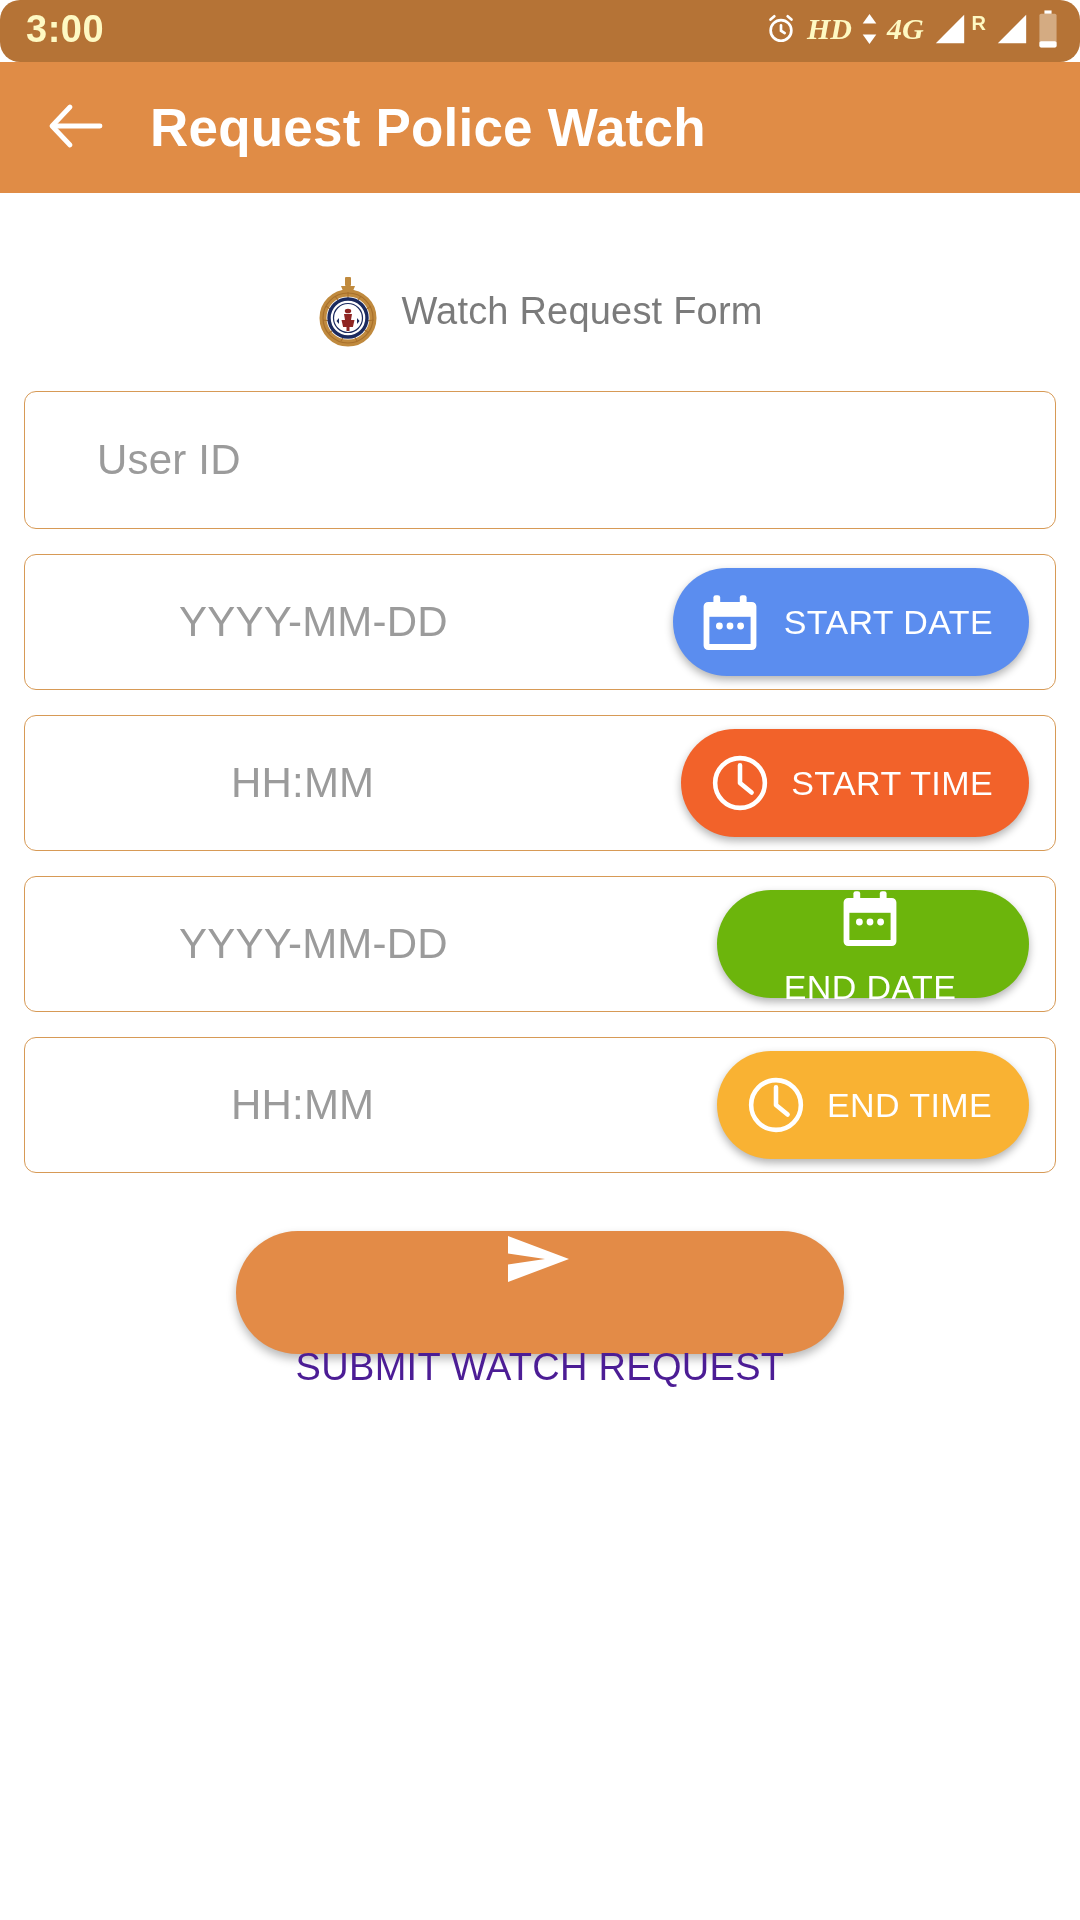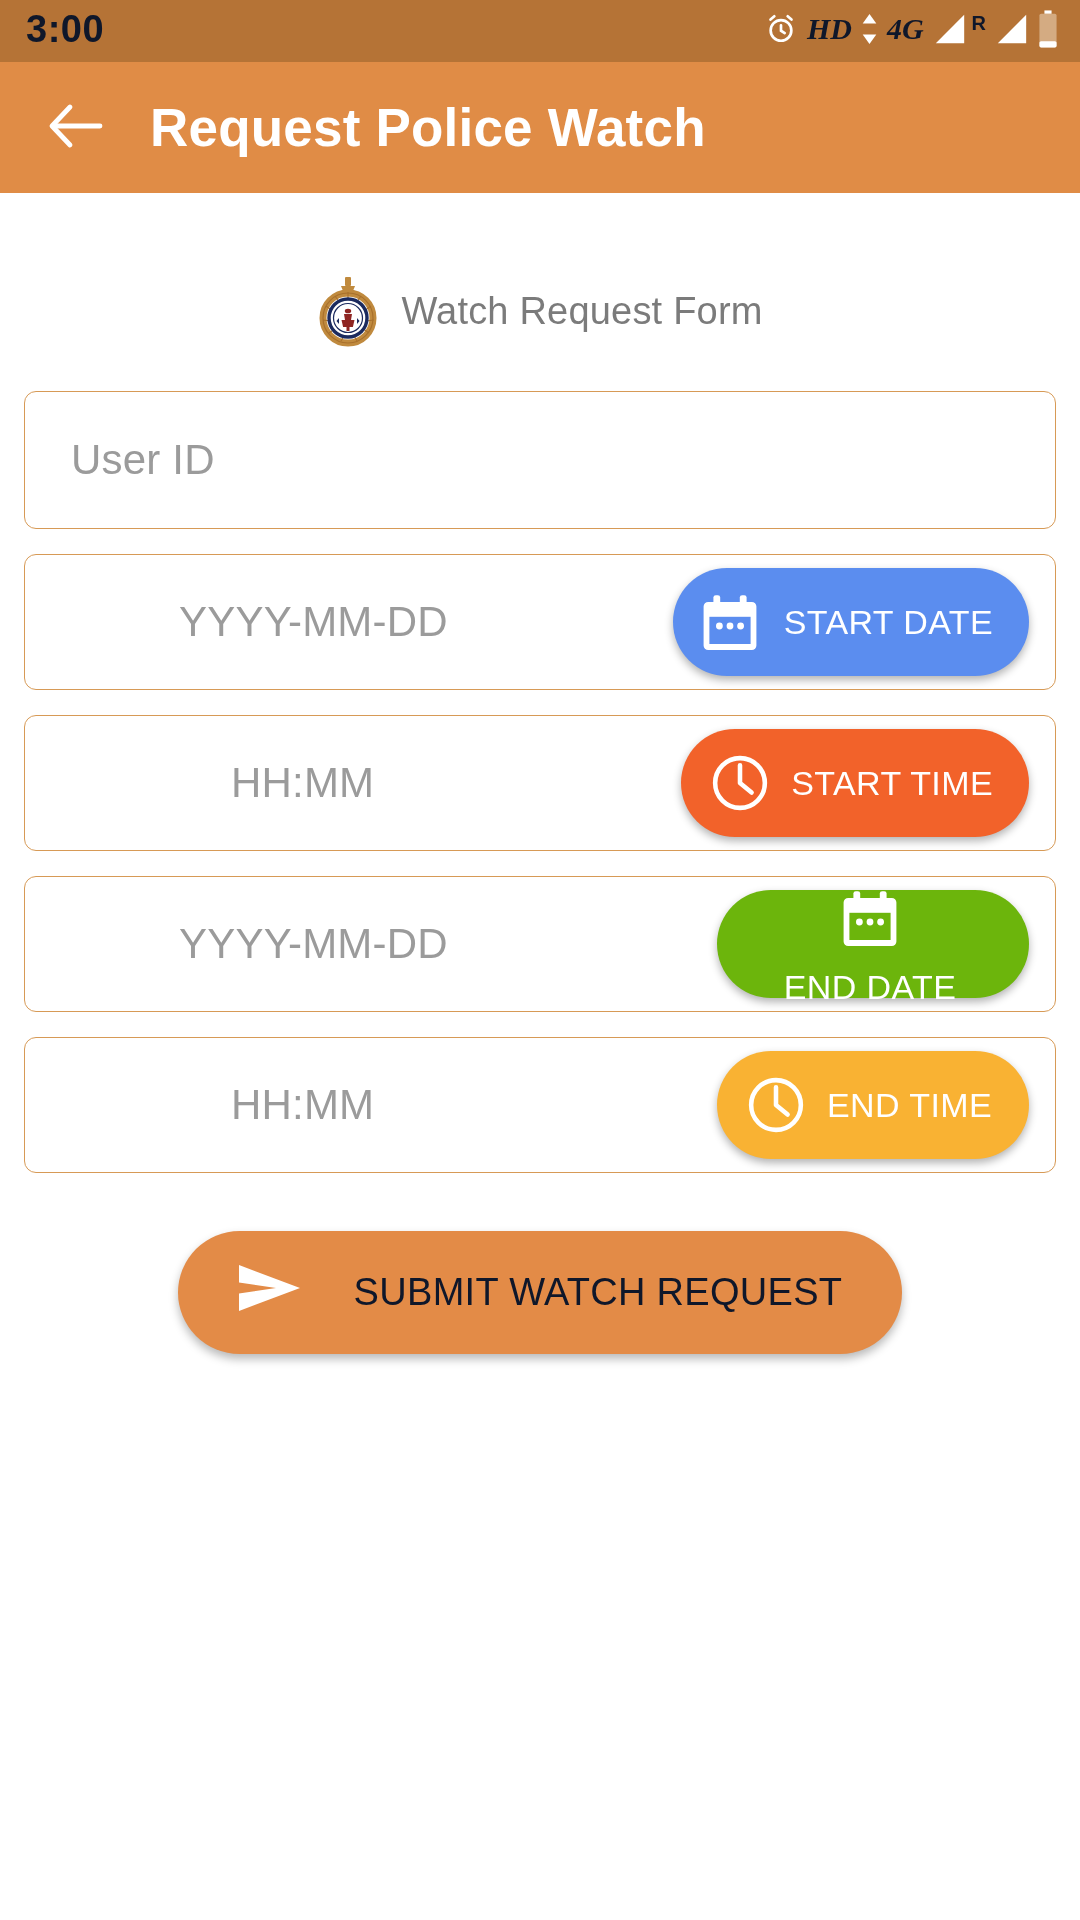--- a/index.html
+++ b/index.html
@@ -22,21 +22,22 @@
   }
 
   
   .status-bar {
     height: 62px;
     flex: 0 0 62px;
     background: #b57336;
     display: flex;
     align-items: center;
     padding: 0 22px 4px 26px;
-    color: #0f172a;
+    color: #fef9c3;
+    border-radius: 20px;
   }
   .status-time {
     font-size: 38px;
     font-weight: bold;
     letter-spacing: 0.5px;
     line-height: 1;
   }
   .status-right {
     margin-left: auto;
     display: flex;
@@ -146,21 +147,21 @@
   
   .field-card {
     border: 1.6px solid #d79a56;
     border-radius: 12px;
     background: #ffffff;
     position: relative;
     display: flex;
     align-items: center;
     margin-bottom: 25px;
   }
-  .field-card.plain { height: 138px; padding-left: 46px; }
+  .field-card.plain { height: 138px; padding-left: 72px; }
   .field-card.with-action {
     height: 136px;
     padding-left: 46px;
     padding-right: 26px;
     justify-content: space-between;
   }
   .placeholder {
     font-size: 42px;
     color: #9b9b9b;
     letter-spacing: 0.2px;
@@ -204,26 +205,27 @@
     margin-top: 58px;
   }
   .submit-btn {
     display: flex;
     align-items: center;
     gap: 50px;
     height: 123px;
     padding: 0 60px 0 60px;
     border-radius: 62px;
     background: #e38b47;
-    color: #0f172a;
+    color: #4c1d95;
     font-size: 38px;
     letter-spacing: 0.3px;
     box-shadow: 0 5px 10px rgba(0,0,0,0.28);
     cursor: pointer;
     white-space: nowrap;
+    flex-direction: column;
   }
 </style>
 </head>
 <body>
 
 <div id="screen">
 
   <div class="status-bar">
     <span class="status-time">3:00</span>
 

